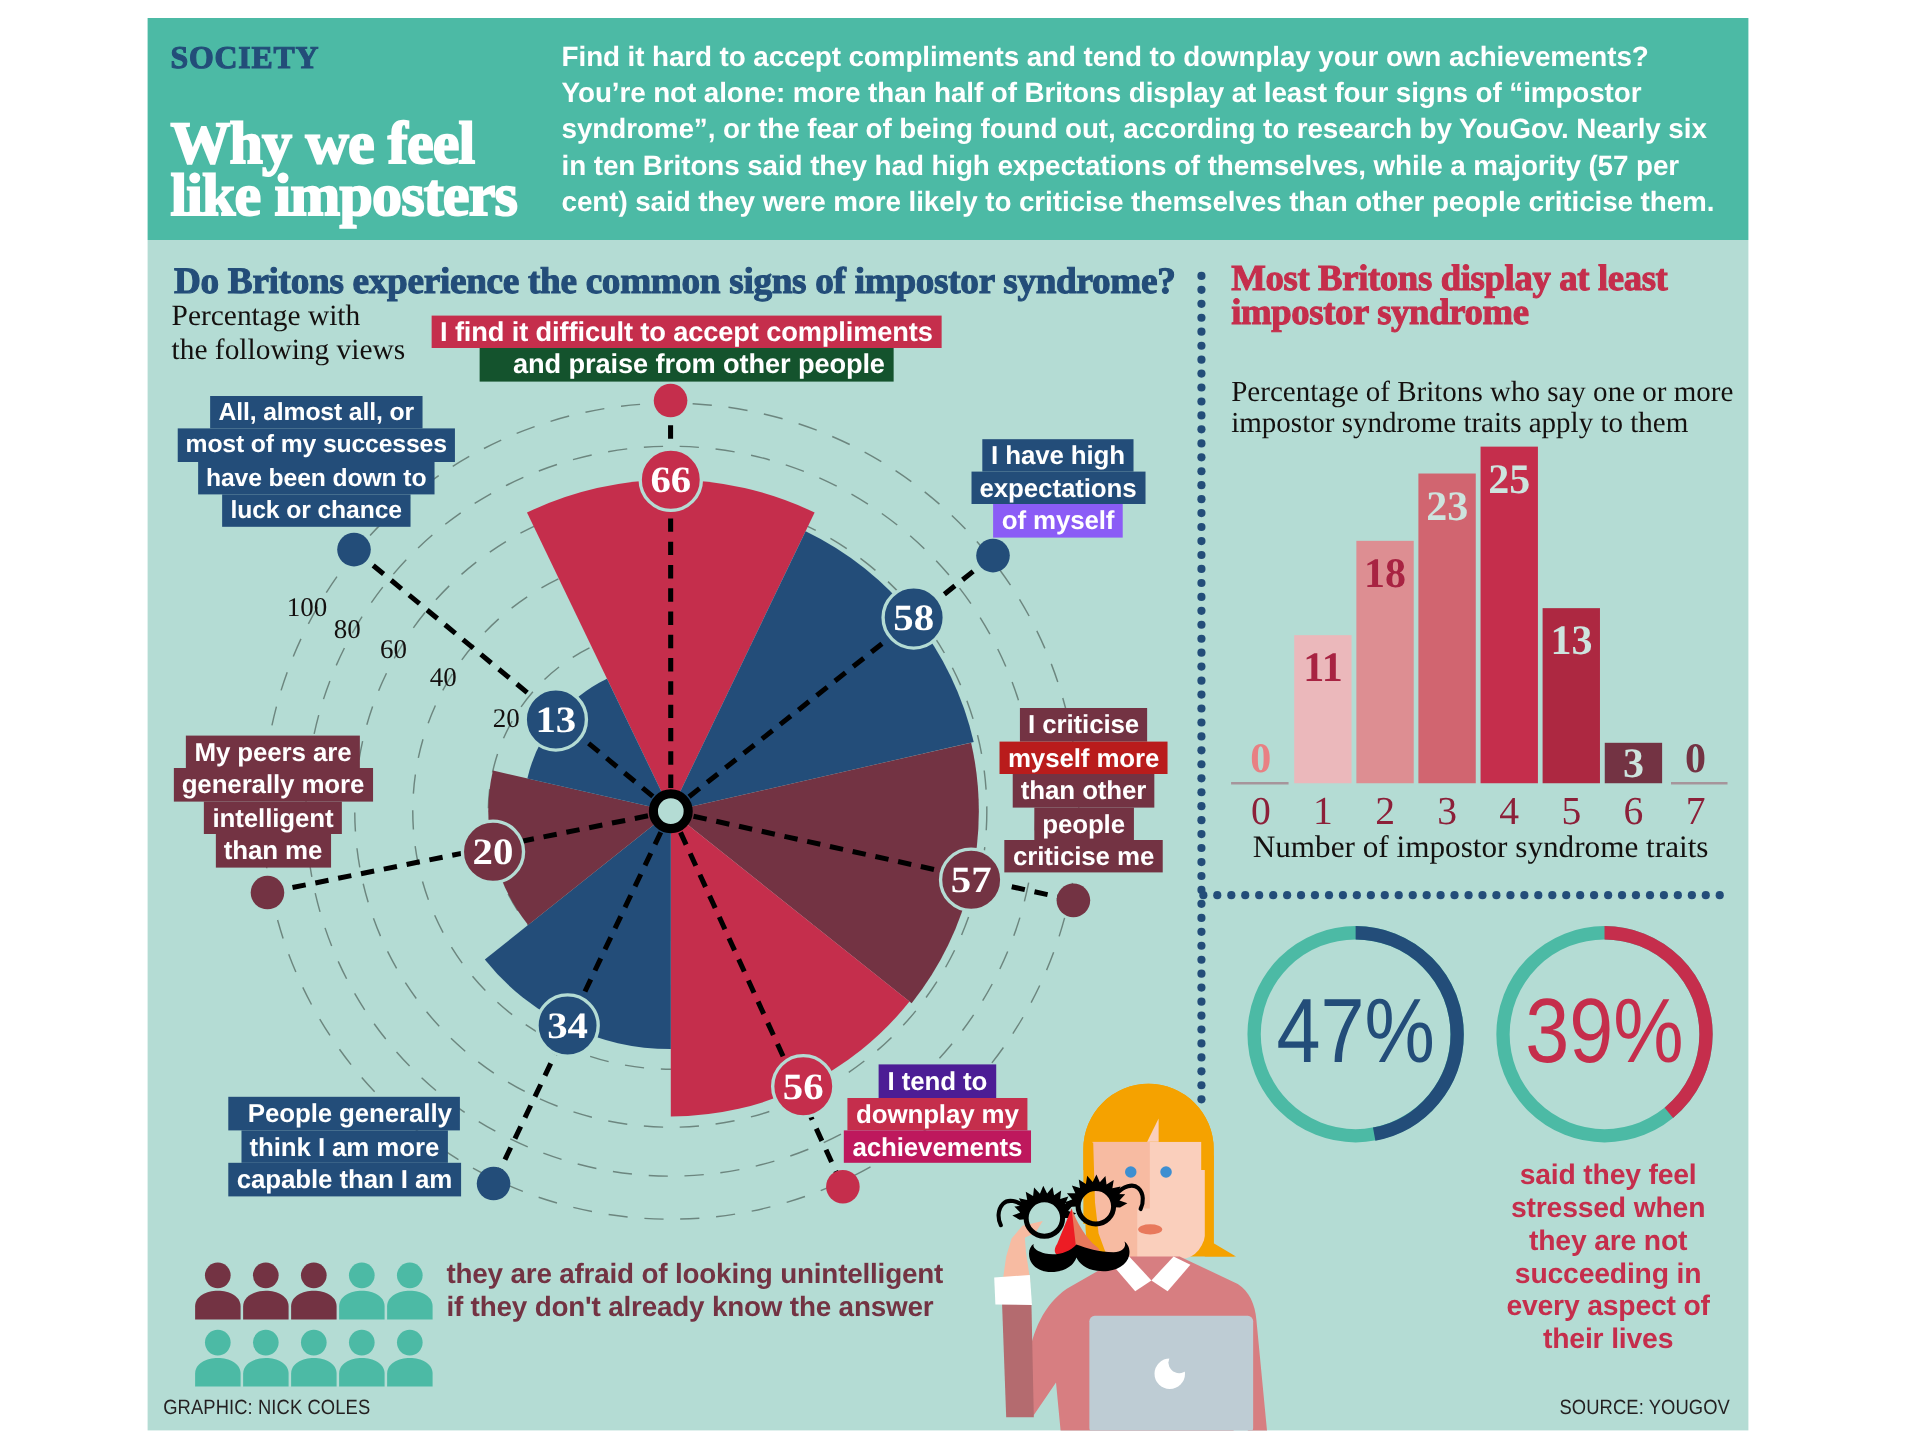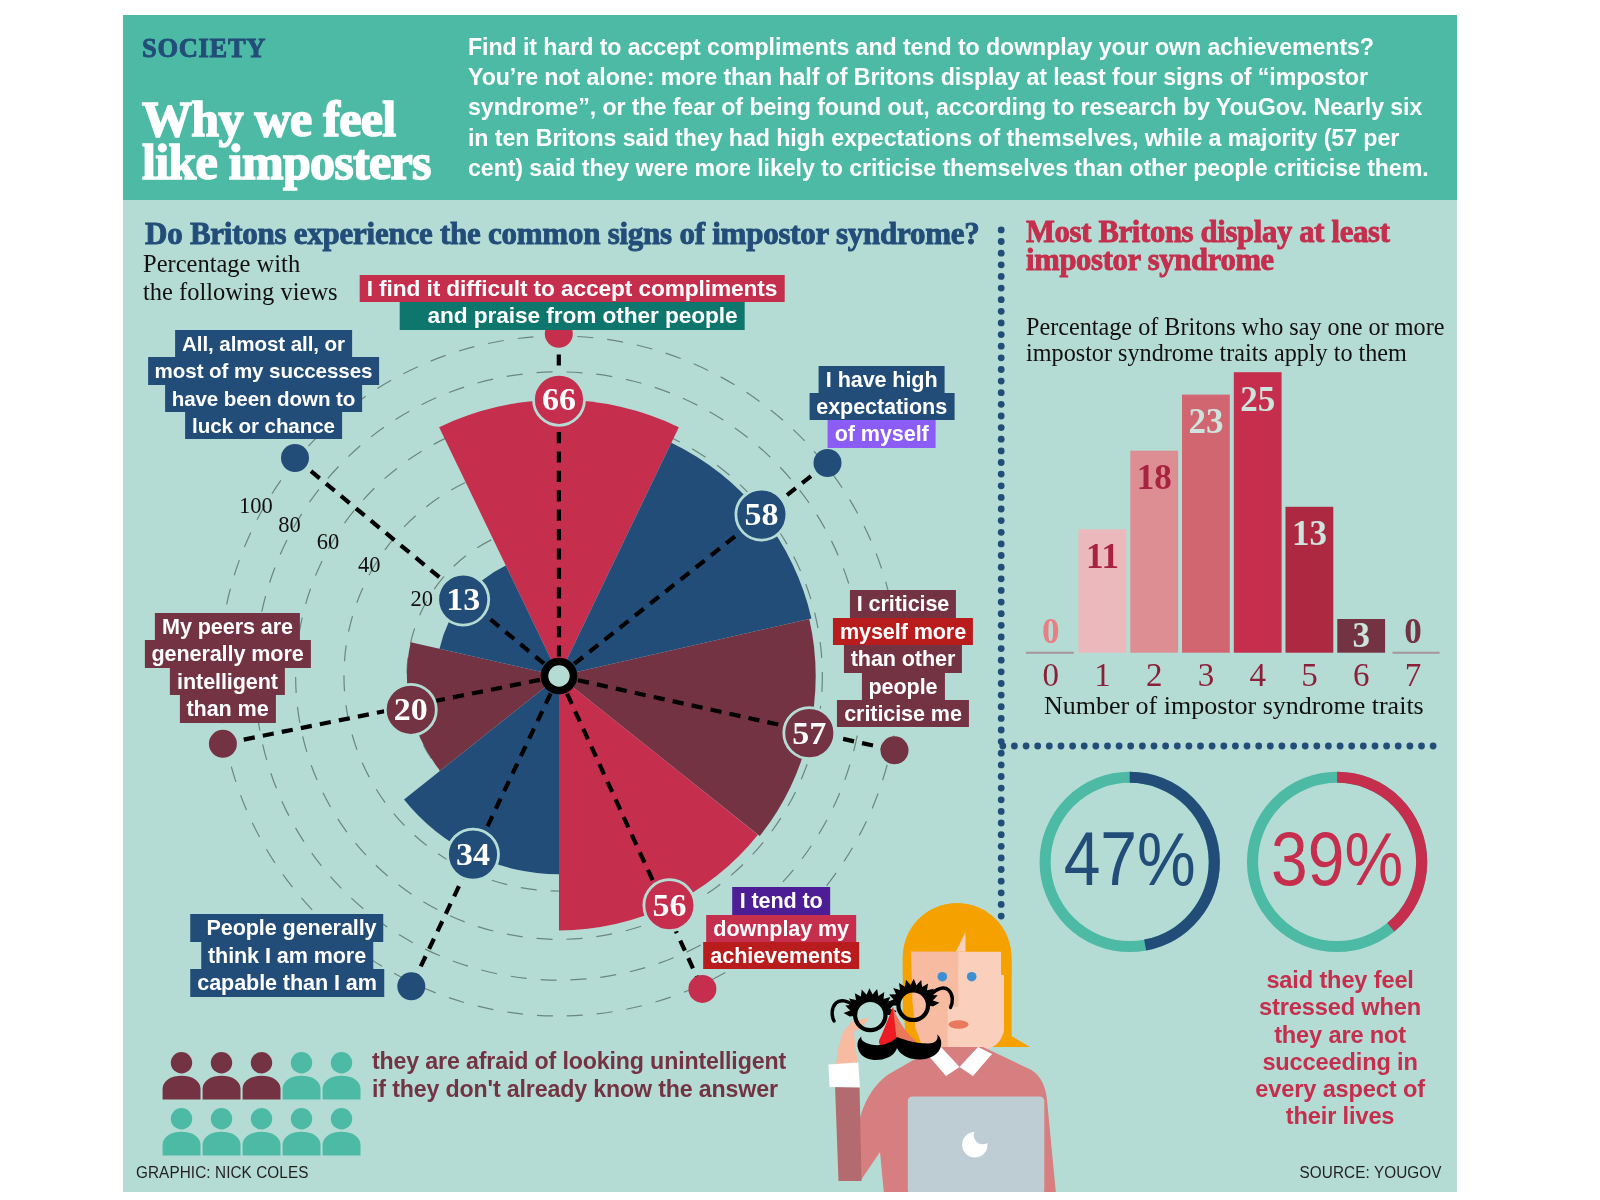--- a/index.html
+++ b/index.html
@@ -119,40 +119,40 @@
     <circle cx="340.2" cy="399.6" r="25.5" fill="#234d79" stroke="#b4dcd4" stroke-width="2.8"></circle>
     <text x="340.2" y="410.1" text-anchor="middle" fill="#ffffff" font-family="Liberation Serif, serif" font-weight="bold" font-size="31" textLength="34" lengthAdjust="spacingAndGlyphs">13</text>
    </g>
   </g>
   <text x="132.9" y="313.1" text-anchor="middle" fill="#14100f" font-family="Liberation Serif, serif" font-size="22.5">100</text>
   <text x="166.4" y="331.6" text-anchor="middle" fill="#14100f" font-family="Liberation Serif, serif" font-size="22.5">80</text>
   <text x="205.0" y="348.5" text-anchor="middle" fill="#14100f" font-family="Liberation Serif, serif" font-size="22.5">60</text>
   <text x="246.3" y="371.5" text-anchor="middle" fill="#14100f" font-family="Liberation Serif, serif" font-size="22.5">40</text>
   <text x="298.8" y="406.0" text-anchor="middle" fill="#14100f" font-family="Liberation Serif, serif" font-size="22.5">20</text>
  </svg>
- <div class="hlwrap" style="left:449.0px;top:75px;transform:translateX(-50%);font-size:22.7px;text-decoration:underline;">
+ <div class="hlwrap" style="left:449.0px;top:63px;transform:translateX(-50%);font-size:22.7px;text-decoration:underline;">
   <div class="ln"><span style="background:#c52e4c;">I find it difficult to accept compliments</span></div>
-  <div class="ln"><span style="background:#0f766e;padding-left:28px;">and praise from other people</span></div>
+  <div class="ln"><span style="background:#14532d;padding-left:28px;">and praise from other people</span></div>
  </div>
  <div class="hlwrap" style="left:758.7px;top:165.5px;transform:translateX(-50%);font-size:21.6px;">
   <div class="ln"><span style="background:#234d79;">I have high</span></div>
   <div class="ln"><span style="background:#234d79;">expectations</span></div>
   <div class="ln"><span style="background:#8b5cf6;">of myself</span></div>
  </div>
  <div class="hlwrap" style="left:780.0px;top:390.3px;transform:translateX(-50%);font-size:21.6px;">
   <div class="ln"><span style="background:#733343;">I criticise</span></div>
   <div class="ln"><span style="background:#b91c1c;">myself more</span></div>
   <div class="ln"><span style="background:#733343;">than other</span></div>
   <div class="ln"><span style="background:#733343;">people</span></div>
   <div class="ln"><span style="background:#733343;">criticise me</span></div>
  </div>
  <div class="hlwrap" style="left:658.2px;top:687.2px;transform:translateX(-50%);font-size:21.6px;">
   <div class="ln"><span style="background:#4c1d95;">I tend to</span></div>
   <div class="ln"><span style="background:#c52e4c;">downplay my</span></div>
-  <div class="ln"><span style="background:#b91c1c;">achievements</span></div>
+  <div class="ln"><span style="background:#be185d;">achievements</span></div>
  </div>
  <div class="hlwrap" style="left:164.0px;top:714.4px;transform:translateX(-50%);font-size:21.6px;">
   <div class="ln"><span style="background:#234d79;padding-left:16px;">People generally</span></div>
   <div class="ln"><span style="background:#234d79;">think I am more</span></div>
   <div class="ln"><span style="background:#234d79;">capable than I am</span></div>
  </div>
  <div class="hlwrap" style="left:104.5px;top:412.9px;transform:translateX(-50%);font-size:21.6px;">
   <div class="ln"><span style="background:#733343;">My peers are</span></div>
   <div class="ln"><span style="background:#733343;">generally more</span></div>
   <div class="ln"><span style="background:#733343;">intelligent</span></div>

